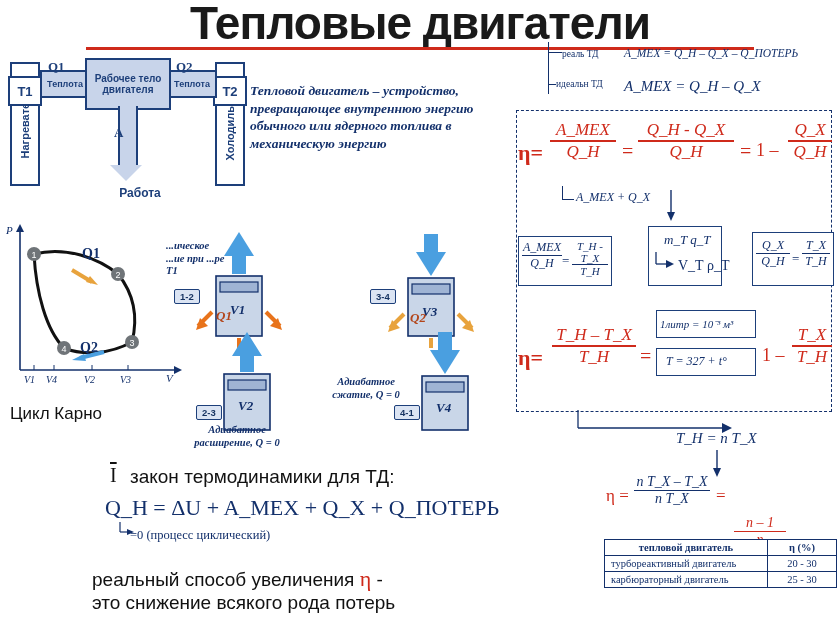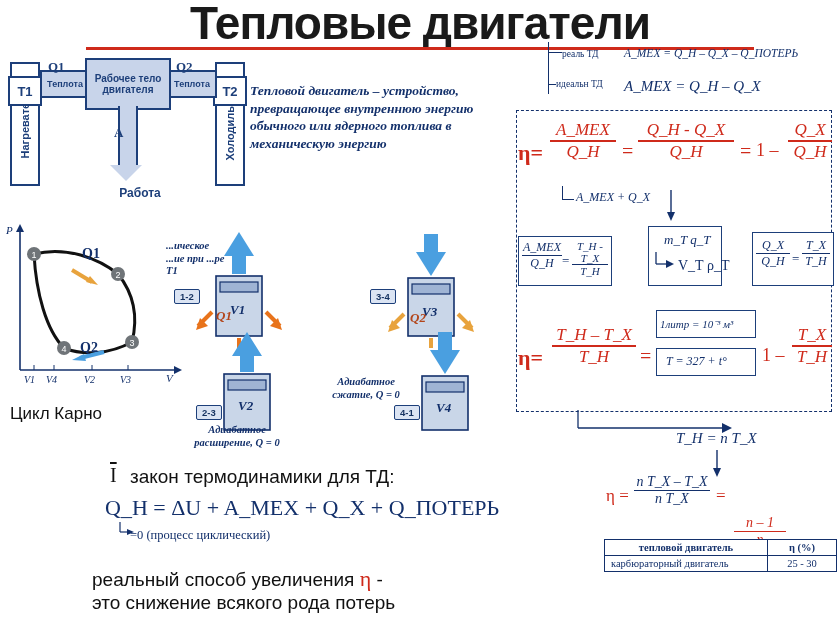--- a/index.html
+++ b/index.html
@@ -362,19 +362,23 @@
 
   <table class="abs" id="tbl">
     <thead>
       <tr>
         <th>тепловой двигатель</th>
         <th>η (%)</th>
       </tr>
     </thead>
     <tbody>
       <tr>
+        <td class="name">турбореактивный двигатель</td>
+        <td class="val">20 - 30</td>
+      </tr>
+      <tr>
         <td class="name">карбюраторный двигатель</td>
         <td class="val">25 - 30</td>
       </tr>
     </tbody>
   </table>
 
 </div>
 
 </body></html>

